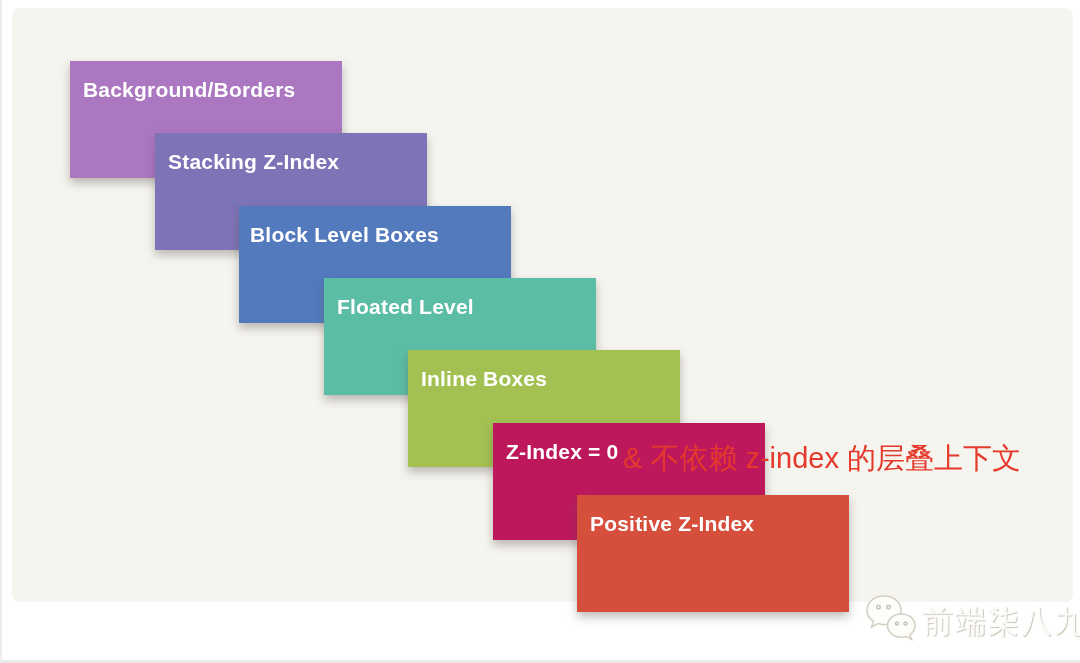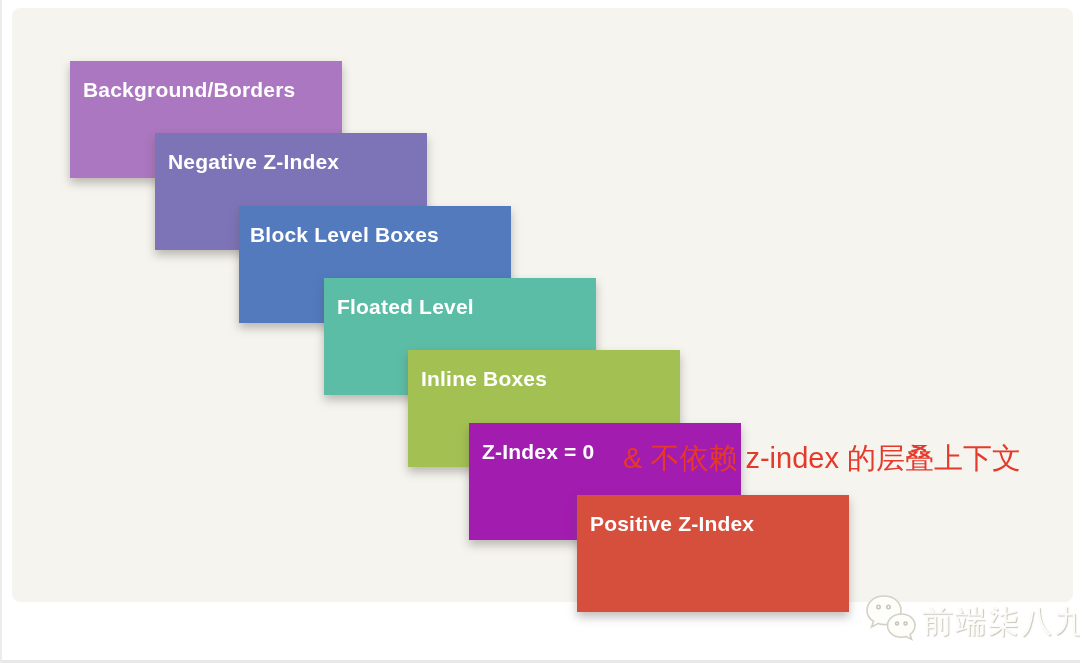--- a/index.html
+++ b/index.html
@@ -84,25 +84,25 @@
   }
 </style>
 </head>
 <body style="background: rgb(255, 255, 255);">
 
 <div id="frame">
   <div id="panel" style="background: rgb(245, 244, 238);">
 
     <div id="stack-container">
         <div class="stack-box" style="left: 58px; top: 53px; background: rgb(171, 119, 192); z-index: 1;"><span class="box-label">Background/Borders</span></div>
-        <div class="stack-box" style="left: 143px; top: 125px; background: rgb(125, 115, 183); z-index: 2;"><span class="box-label">Negative Z-Index</span></div>
+        <div class="stack-box" style="left: 143px; top: 125px; background: rgb(125, 115, 183); z-index: 2;"><span class="box-label">Stacking Z-Index</span></div>
         <div class="stack-box" style="left: 227px; top: 198px; background: rgb(82, 122, 189); z-index: 3; padding-left: 11px;"><span class="box-label">Block Level Boxes</span></div>
         <div class="stack-box" style="left: 312px; top: 270px; background: rgb(92, 189, 166); z-index: 4;"><span class="box-label">Floated Level</span></div>
         <div class="stack-box" style="left: 396px; top: 342px; background: rgb(163, 193, 83); z-index: 5;"><span class="box-label">Inline Boxes</span></div>
-        <div class="stack-box" style="left: 457px; top: 415px; background: #a21caf; z-index: 6;"><span class="box-label">Z-Index = 0</span></div>
+        <div class="stack-box" style="left: 481px; top: 415px; background: #be185d; z-index: 6;"><span class="box-label">Z-Index = 0</span></div>
         <div class="stack-box" style="left: 565px; top: 487px; background: rgb(213, 79, 60); z-index: 7;"><span class="box-label">Positive Z-Index</span></div>
       </div>
 
 
     <div id="annotation" style="color: rgb(229, 57, 43);">&amp; 不依赖 z-index 的层叠上下文</div>
 
     <div id="watermark">
       <span>
         <svg width="52" height="56" viewBox="0 0 52 56">
           <g fill="#fdfdf9" stroke="#d4d0c5" stroke-width="1.6">

